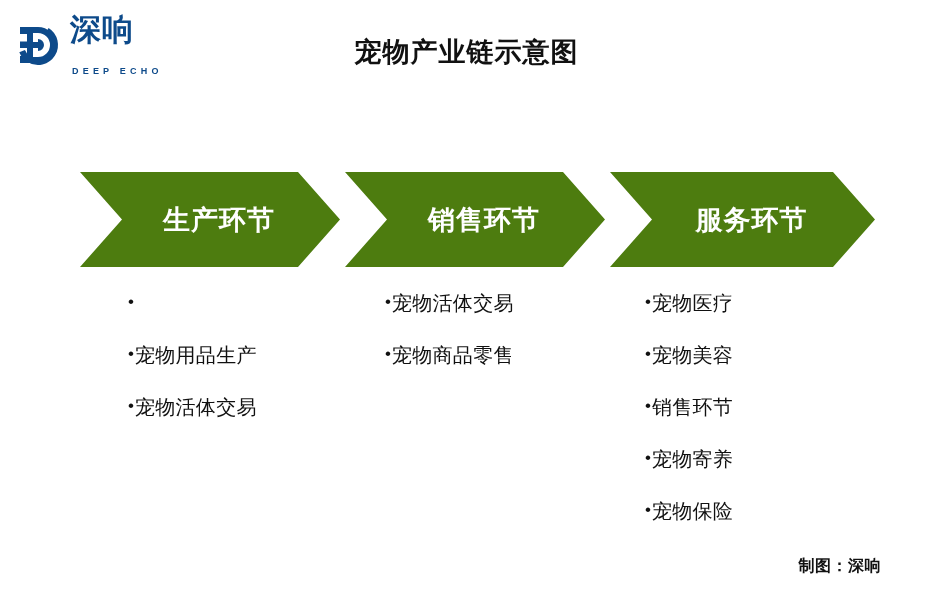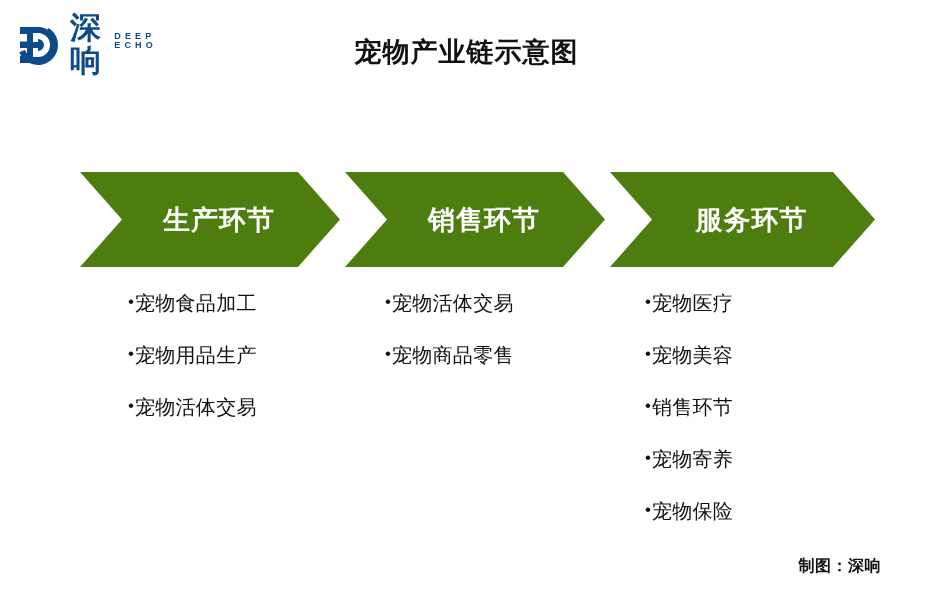--- a/index.html
+++ b/index.html
@@ -27,21 +27,21 @@
     align-items: center;
   }
   .brand-mark {
     width: 48px;
     height: 48px;
     flex: 0 0 48px;
     margin-right: 8px;
   }
   .brand-text {
     display: flex;
-    flex-direction: row;
+    flex-direction: column;
     justify-content: flex-start;
     line-height: 1;
   }
   .brand-cn {
     font-size: 31px;
     font-weight: 700;
     color: #0d4a8a;
     letter-spacing: 1px;
     line-height: 1.05;
   }
@@ -175,21 +175,20 @@
   <div class="chevron chevron-3">
     <span class="chevron-label">服务环节</span>
   </div>
 </div>
 
 <div class="columns">
 
   <div class="column col-1">
     <div class="bullet-item">
       <span class="bullet-dot">•</span>
-      <span class="bullet-text">宠物食品加工</span>
     </div>
     <div class="bullet-item">
       <span class="bullet-dot">•</span>
       <span class="bullet-text">宠物用品生产</span>
     </div>
     <div class="bullet-item">
       <span class="bullet-dot">•</span>
       <span class="bullet-text">宠物活体交易</span>
     </div>
   </div>

